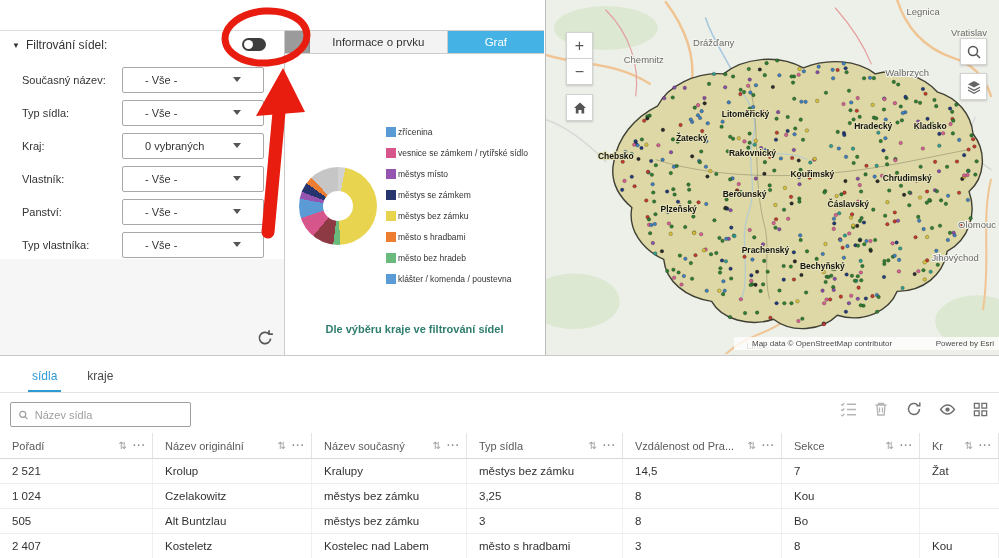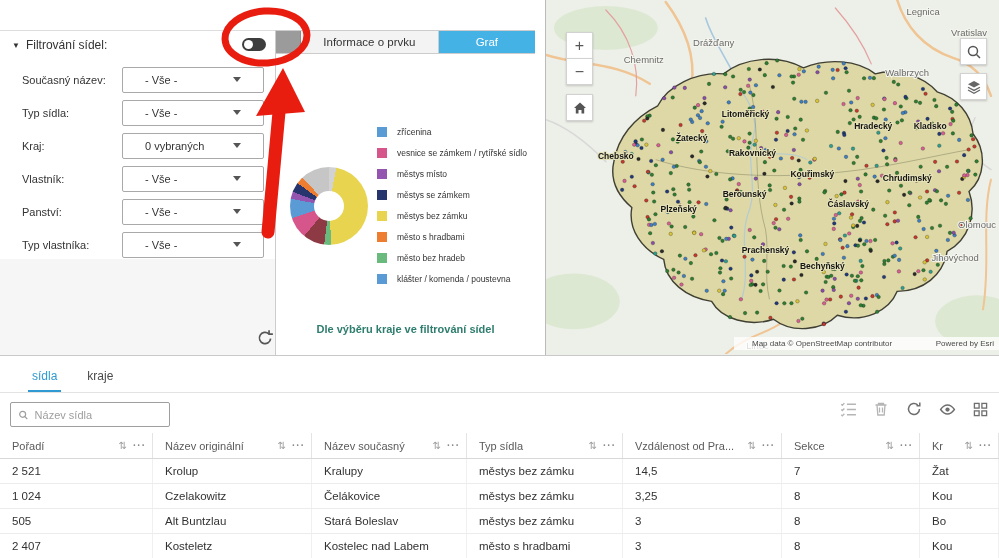--- a/index.html
+++ b/index.html
@@ -19,37 +19,37 @@
   .filter-row{display:flex;align-items:center;height:33px;padding:0 20px 0 22px}
   .filter-label{flex:0 0 100px;font-size:11px;color:#333}
   .filter-select{flex:1;height:26px;border:1px solid #a9a9a9;border-radius:2px;background:#fff;
     display:flex;align-items:center;padding:0 22px;font-size:11px;color:#333;cursor:pointer}
   .filter-select .sel-caret{margin-left:auto;width:0;height:0;border-left:4px solid transparent;
     border-right:4px solid transparent;border-top:5px solid #555}
   .filter-gray{position:absolute;left:0;right:0;top:228px;bottom:0;background:#f6f6f6}
   .reset-btn{position:absolute;right:10px;bottom:8px;width:18px;height:18px;cursor:pointer}
 
   
-  .chart-panel{position:absolute;left:275px;top:30px;width:260px;height:325px;background:#fff;
+  .chart-panel{position:absolute;left:284px;top:30px;width:260px;height:325px;background:#fff;
     border-left:1px solid #ccc;border-top:1px solid #ccc}
   .chart-tabstrip{position:absolute;top:0;left:0;right:0;height:23px;display:flex;border-bottom:1px solid #ccc}
   .tab-stub{width:25px;background:#9b9b9b;border-right:1px solid #8a8a8a}
   .chart-tabs-host{display:flex;flex:1}
   .chart-tab{display:flex;align-items:center;justify-content:center;font-size:11.5px;
     background:#f3f3f3;color:#333;border-right:1px solid #ccc;cursor:pointer}
   .chart-tab:first-child{flex:1.42}
   .chart-tab:last-child{flex:1;border-right:none}
   .chart-tab.active{background:#45b2e5;color:#fff}
   .chart-title{position:absolute;top:28px;left:0;right:0;text-align:center;font-size:18px;
     color:#4a5c6e;font-weight:600;letter-spacing:.3px}
   .chart-body{position:absolute;top:70px;left:14px;right:2px;bottom:45px;display:flex;align-items:center;gap:9px}
   .donut{width:78px;height:78px;border-radius:50%;position:relative;flex:0 0 78px;cursor:pointer}
   .donut::after{content:"";position:absolute;inset:24px;background:#fff;border-radius:50%}
   .legend{display:flex;flex-direction:column;gap:11px}
-  .legend-item{display:flex;align-items:center;gap:10px}
+  .legend-item{display:flex;align-items:center;gap:2px}
   .swatch{width:10px;height:10px;flex:0 0 10px}
   .legend-label{font-size:8.5px;color:#333;white-space:nowrap}
   .chart-note{position:absolute;bottom:20px;left:0;right:0;text-align:center;font-size:11px;
     color:#2e7d6e;font-weight:600}
 
   
   .map-panel{position:absolute;left:545px;top:0;width:454px;height:355px;background:#edf0e8;
     overflow:hidden;border-left:1px solid #bbb}
   .map-canvas{position:absolute;inset:0}
   .region-lbl{font-family:"Liberation Sans",sans-serif;font-size:8.5px;font-weight:700;fill:#141414;
@@ -67,21 +67,21 @@
   .sb-mi{width:58px;height:4px;border:1px solid #333;border-bottom:none;margin:1px 0}
   .attribution{position:absolute;right:0;bottom:5px;left:188px;background:rgba(255,255,255,.78);
     font-size:8px;color:#4a4a4a;display:flex;justify-content:space-between;padding:2px 5px 2px 18px}
 
   
   .bottom{position:absolute;left:0;right:0;top:355px;bottom:0;background:#fff;border-top:1px solid #c9c9c9}
   .bottom-tabs{display:flex;align-items:flex-end;height:37px;padding-left:28px;gap:22px;
     border-bottom:1px solid #e3e3e3}
   .bottom-tab{font-size:12px;color:#4a4a4a;padding:0 4px 9px;cursor:pointer}
   .bottom-tab.active{color:#2f9ad1;border-bottom:2px solid #2f9ad1;padding-bottom:7px}
-  .search-box{position:absolute;left:10px;top:46px;width:160px;height:25px;border:1px solid #9e9e9e;
+  .search-box{position:absolute;left:10px;top:46px;width:181px;height:25px;border:1px solid #9e9e9e;
     border-radius:2px;display:flex;align-items:center;padding:0 7px;gap:6px;background:#fff}
   .search-box input{border:none;outline:none;font-size:11px;width:100%;color:#333;background:transparent}
   .search-box input::placeholder{color:#9e9e9e}
   .toolbar-icons{position:absolute;right:10px;top:44px;display:flex;gap:15px;align-items:center}
   .tb-icon{width:18px;height:18px;display:flex;align-items:center;justify-content:center;cursor:pointer}
   .table{position:absolute;top:77px;left:0;right:0;bottom:0;font-size:11.5px}
   .thead,.tr{display:grid;grid-template-columns:153px 159px 155px 156px 159px 138px 1fr}
   .thead{height:26px;border-bottom:1px solid #d8d8d8;color:#5a5a5a;font-size:11px}
   .th{display:flex;align-items:center;padding:0 6px 0 12px;border-right:1px solid #e4e4e4;gap:6px;
     overflow:hidden;white-space:nowrap;cursor:pointer}
@@ -907,30 +907,28 @@
           <div class="td">Krolup</div>
           <div class="td">Kralupy</div>
           <div class="td">městys bez zámku</div>
           <div class="td">14,5</div>
           <div class="td">7</div>
           <div class="td">Žat</div>
         </div>
         <div class="tr">
           <div class="td">1 024</div>
           <div class="td">Czelakowitz</div>
-          <div class="td">Čelákovice</div>
           <div class="td">městys bez zámku</div>
           <div class="td">3,25</div>
           <div class="td">8</div>
           <div class="td">Kou</div>
         </div>
         <div class="tr">
           <div class="td">505</div>
           <div class="td">Alt Buntzlau</div>
-          <div class="td">Stará Boleslav</div>
           <div class="td">městys bez zámku</div>
           <div class="td">3</div>
           <div class="td">8</div>
           <div class="td">Bo</div>
         </div>
         <div class="tr">
           <div class="td">2 407</div>
           <div class="td">Kosteletz</div>
           <div class="td">Kostelec nad Labem</div>
           <div class="td">město s hradbami</div>

